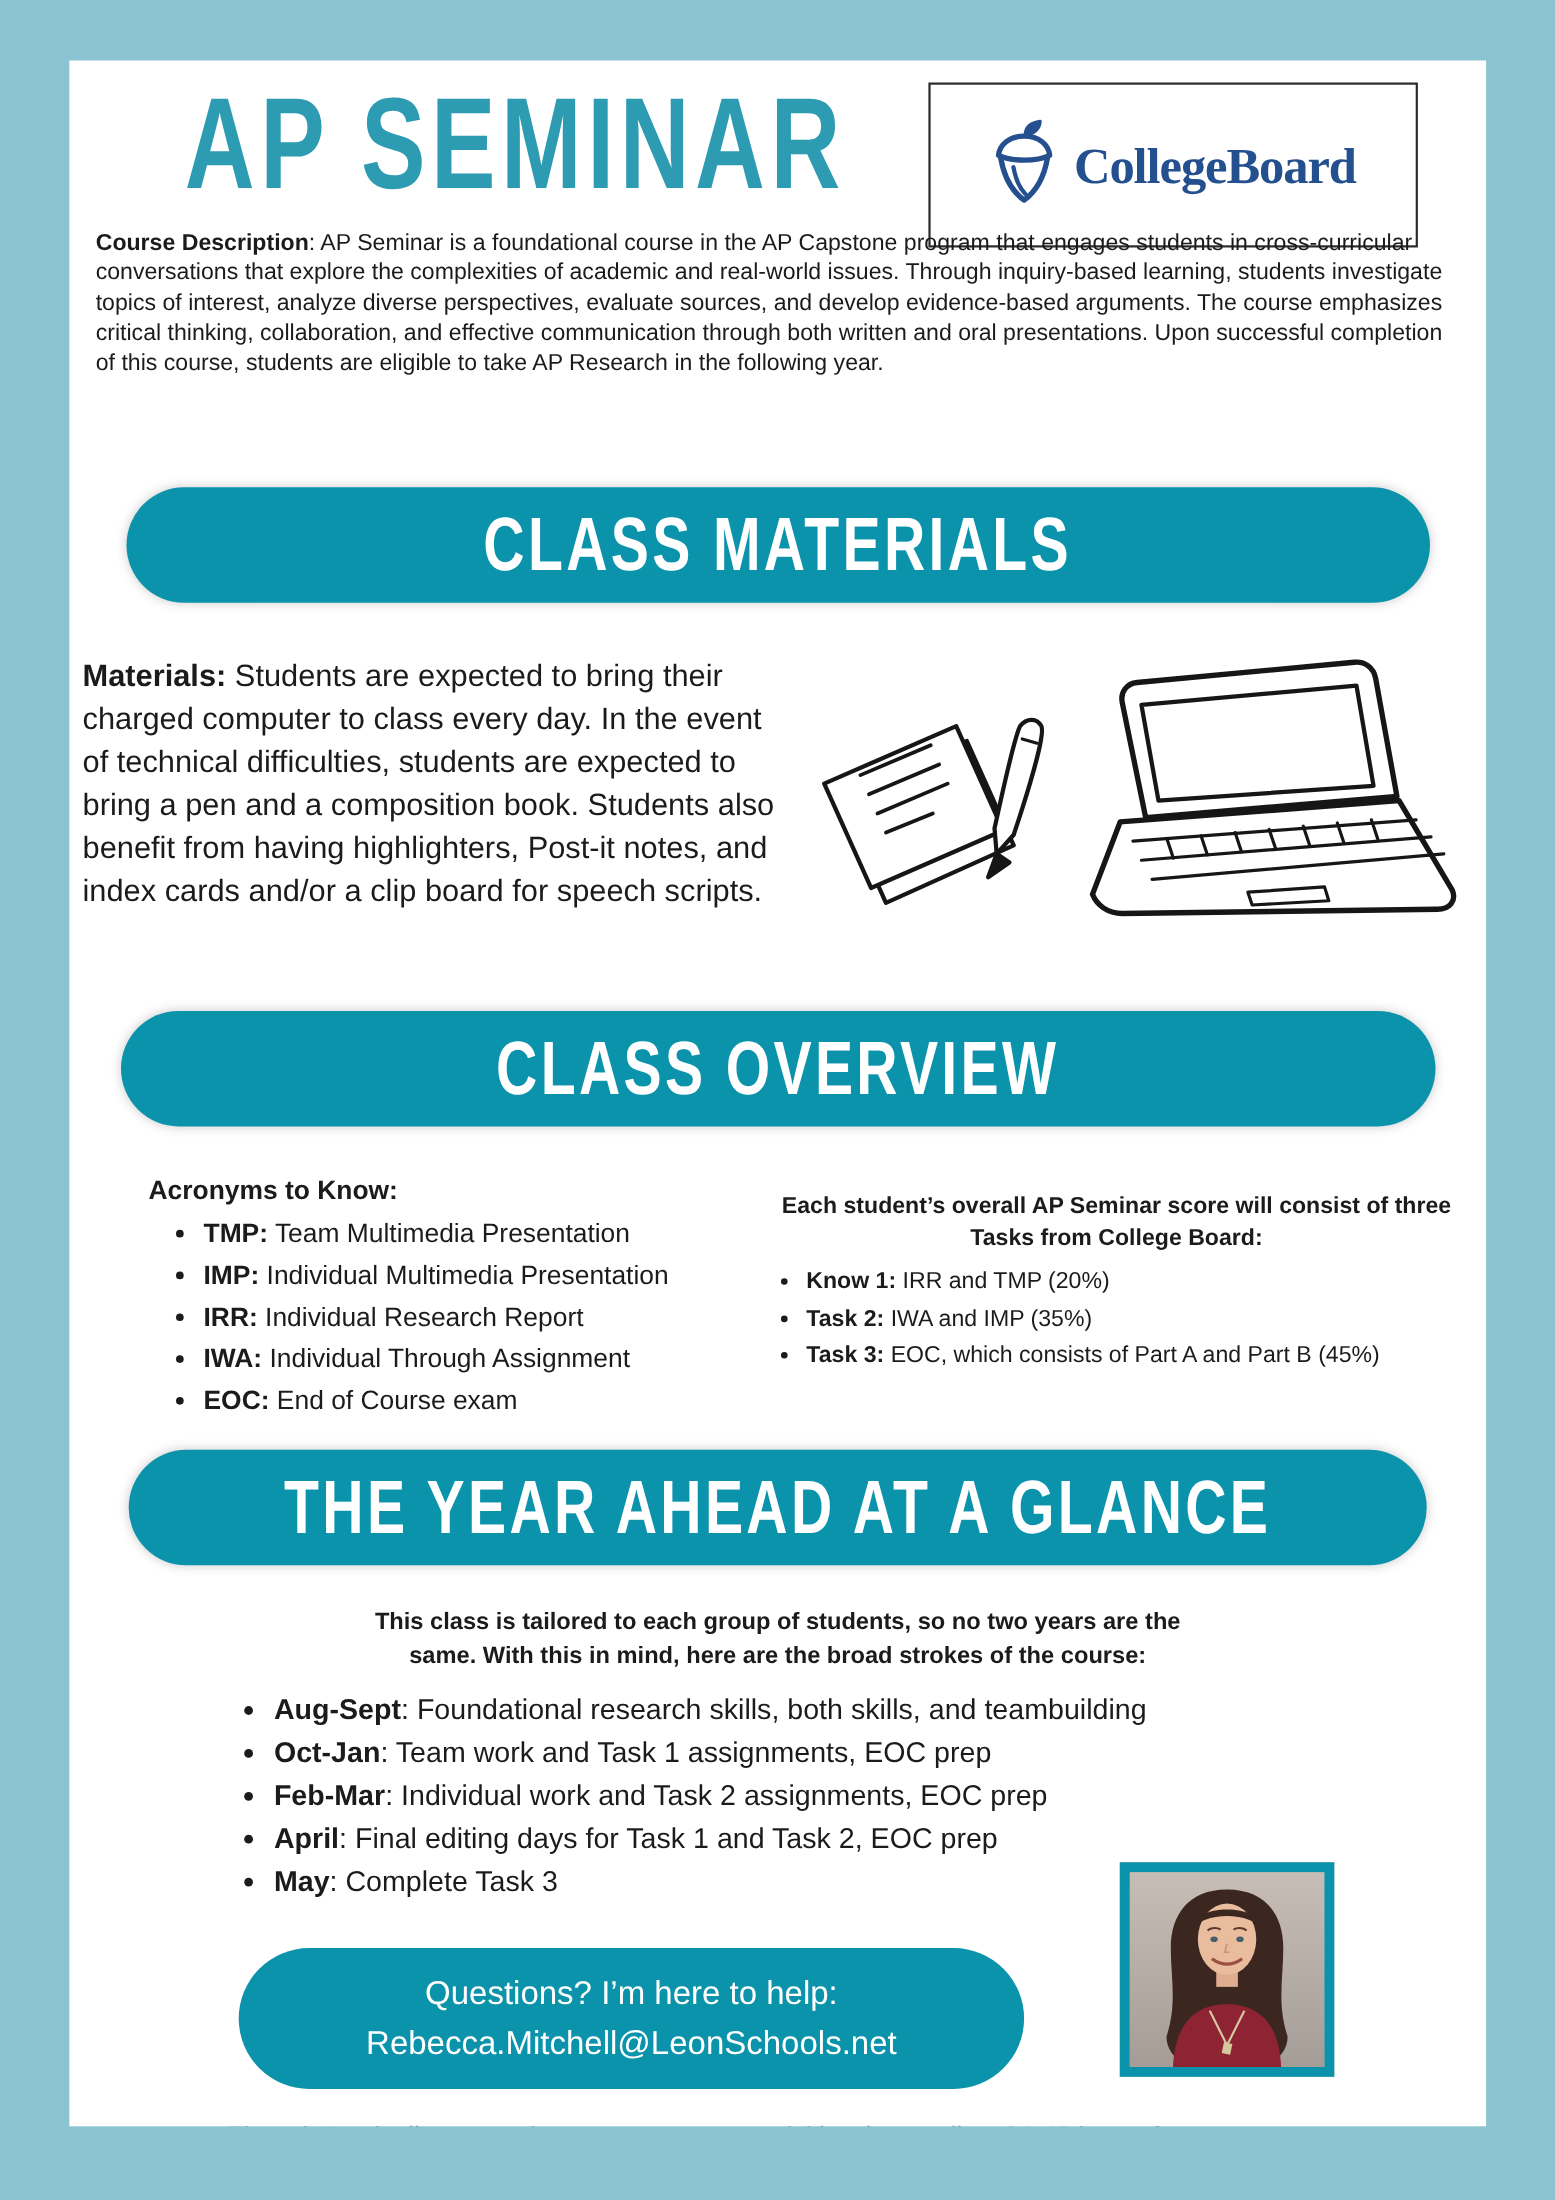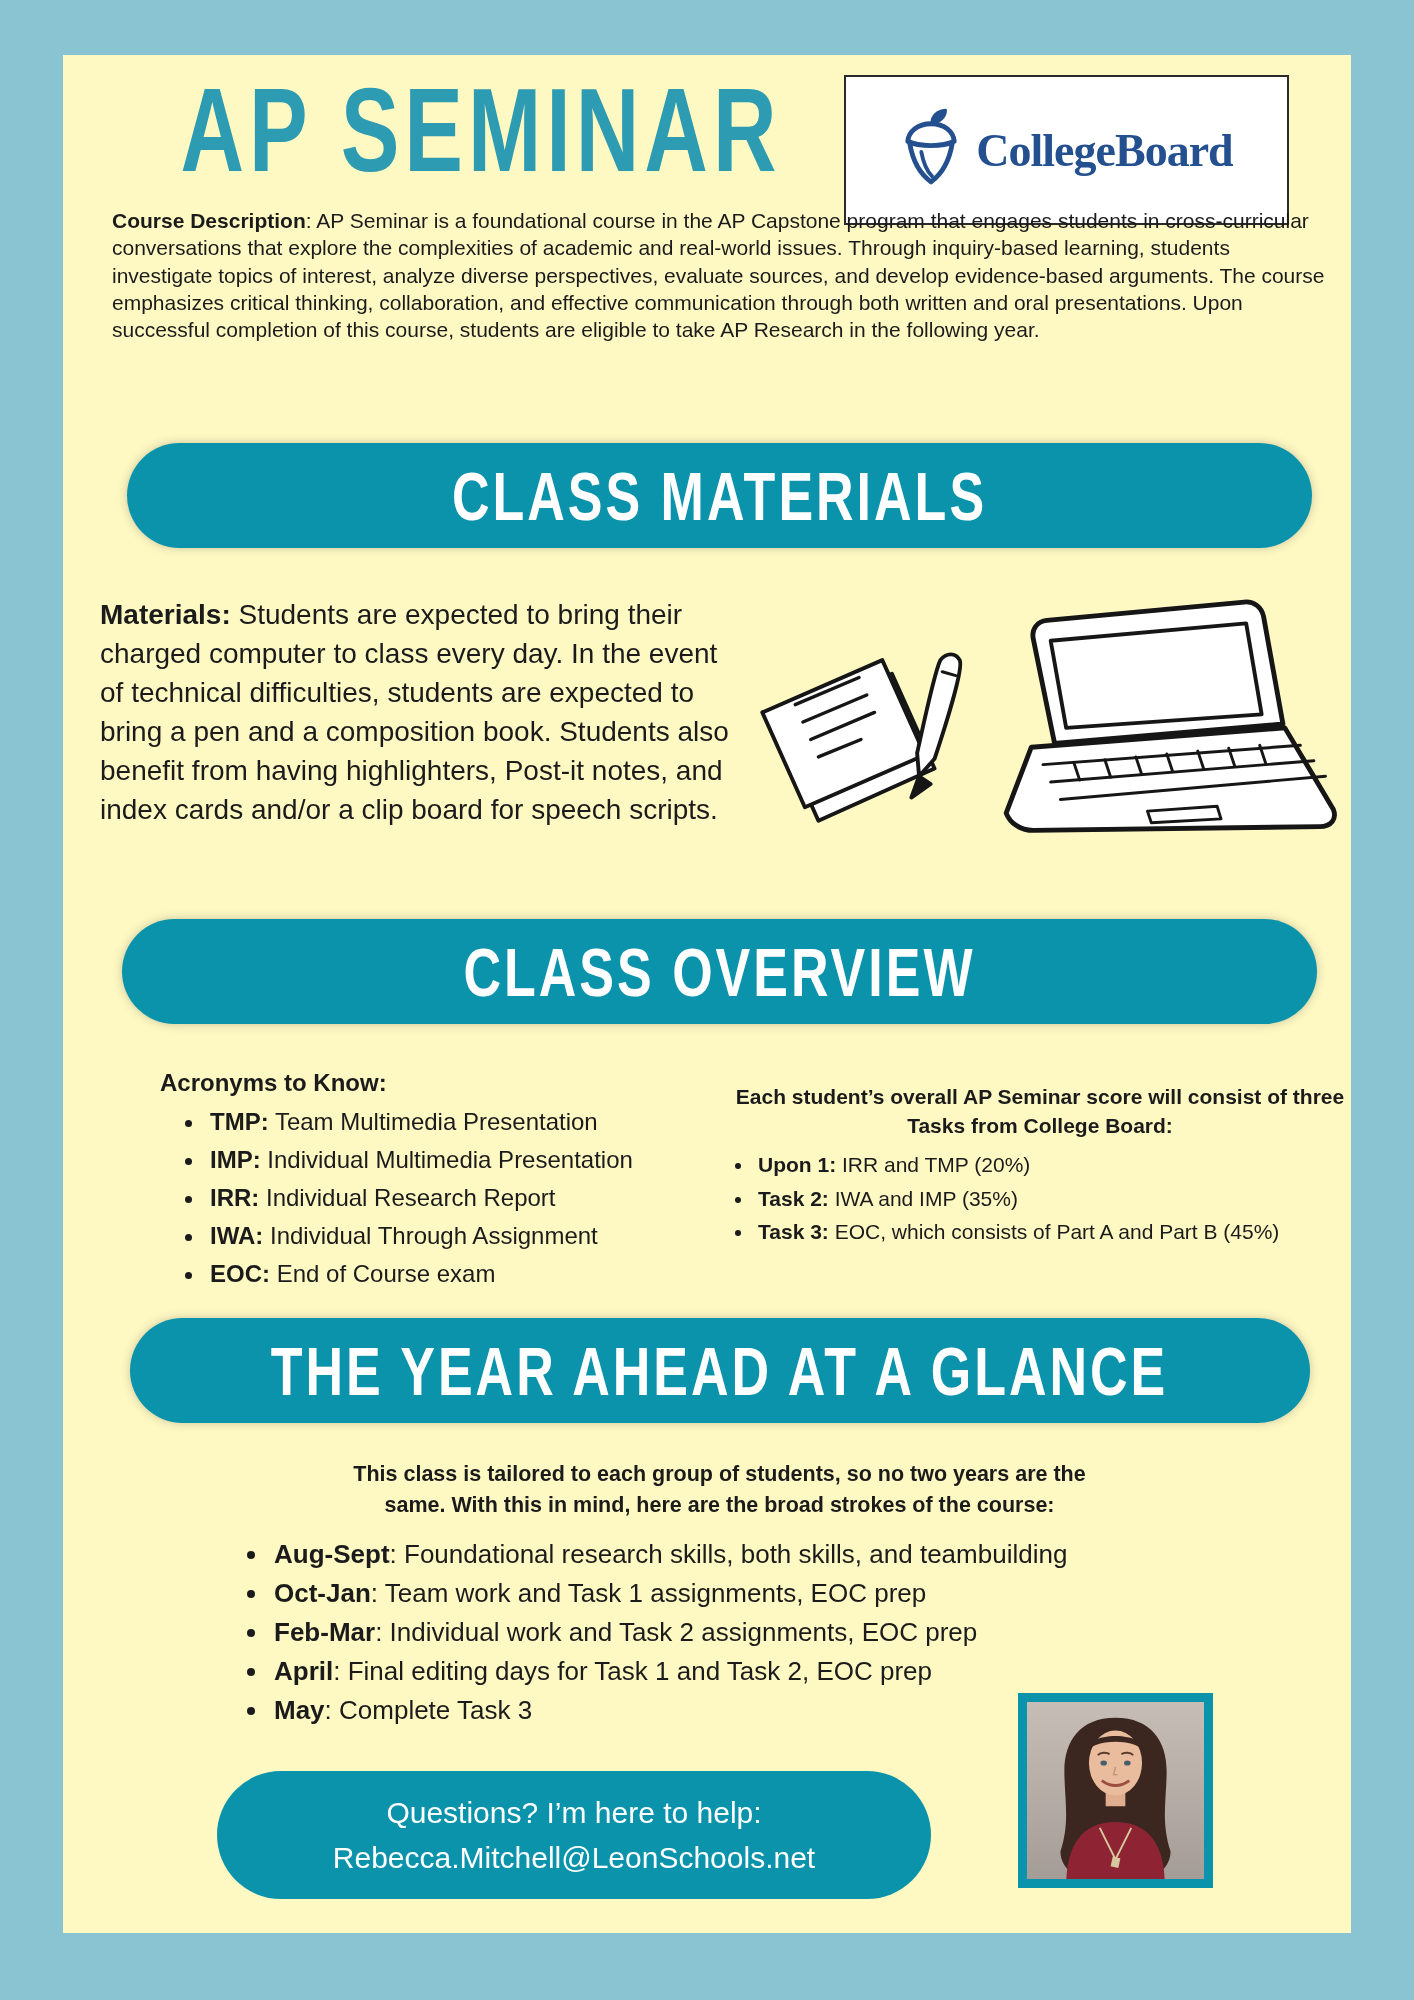--- a/index.html
+++ b/index.html
@@ -5,21 +5,21 @@
   html,body{margin:0;padding:0;}
   body{
     width:1414px;height:2000px;position:relative;
     background:#8AC4D2;
     font-family:"Liberation Sans","DejaVu Sans",sans-serif;
     color:#1b1b1b;
     -webkit-font-smoothing:antialiased;
   }
   .sheet{
     position:absolute;left:63px;right:63px;top:55px;bottom:67px;
-    background:#fef9c3;overflow:hidden;padding-left:25px;
+    background:#ffffff;overflow:hidden;
   }
   
   .header{display:flex;align-items:flex-start;height:140px;margin-top:6px;}
   .title-wrap{flex:1;display:flex;justify-content:center;align-items:center;height:140px;padding-left:30px;}
   .page-title{
     display:inline-block;font-weight:700;font-size:88px;letter-spacing:5px;
     color:#2D9BB2;transform:scaleY(1.34);transform-origin:center;white-space:nowrap;
   }
   .logo-box{
     width:445px;height:150px;border:2px solid #2a2a2a;background:#fff;
@@ -156,21 +156,21 @@
         <li><b>TMP:</b> <span>Team Multimedia Presentation</span></li>
         <li><b>IMP:</b> <span>Individual Multimedia Presentation</span></li>
         <li><b>IRR:</b> <span>Individual Research Report</span></li>
         <li><b>IWA:</b> <span>Individual Through Assignment</span></li>
         <li><b>EOC:</b> <span>End of Course exam</span></li>
       </ul>
     </div>
     <div class="col-tasks">
       <h3>Each student’s overall AP Seminar score will consist of three Tasks from College Board:</h3>
       <ul class="task-list">
-        <li><b>Upon 1:</b> <span>IRR and TMP (20%)</span></li>
+        <li><b>Know 1:</b> <span>IRR and TMP (20%)</span></li>
         <li><b>Task 2:</b> <span>IWA and IMP (35%)</span></li>
         <li><b>Task 3:</b> <span>EOC, which consists of Part A and Part B (45%)</span></li>
       </ul>
     </div>
   </div>
 
   <div class="banner banner-year">
     <span class="banner-text">THE YEAR AHEAD AT A GLANCE</span>
   </div>
 

